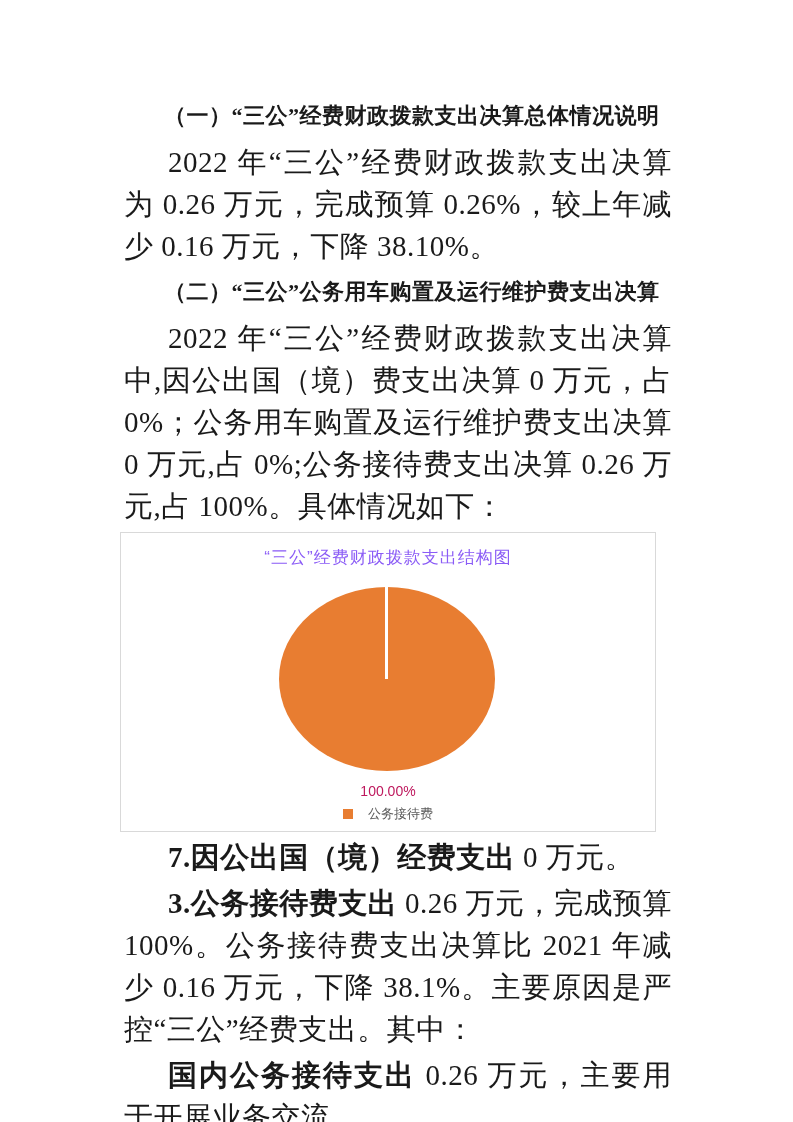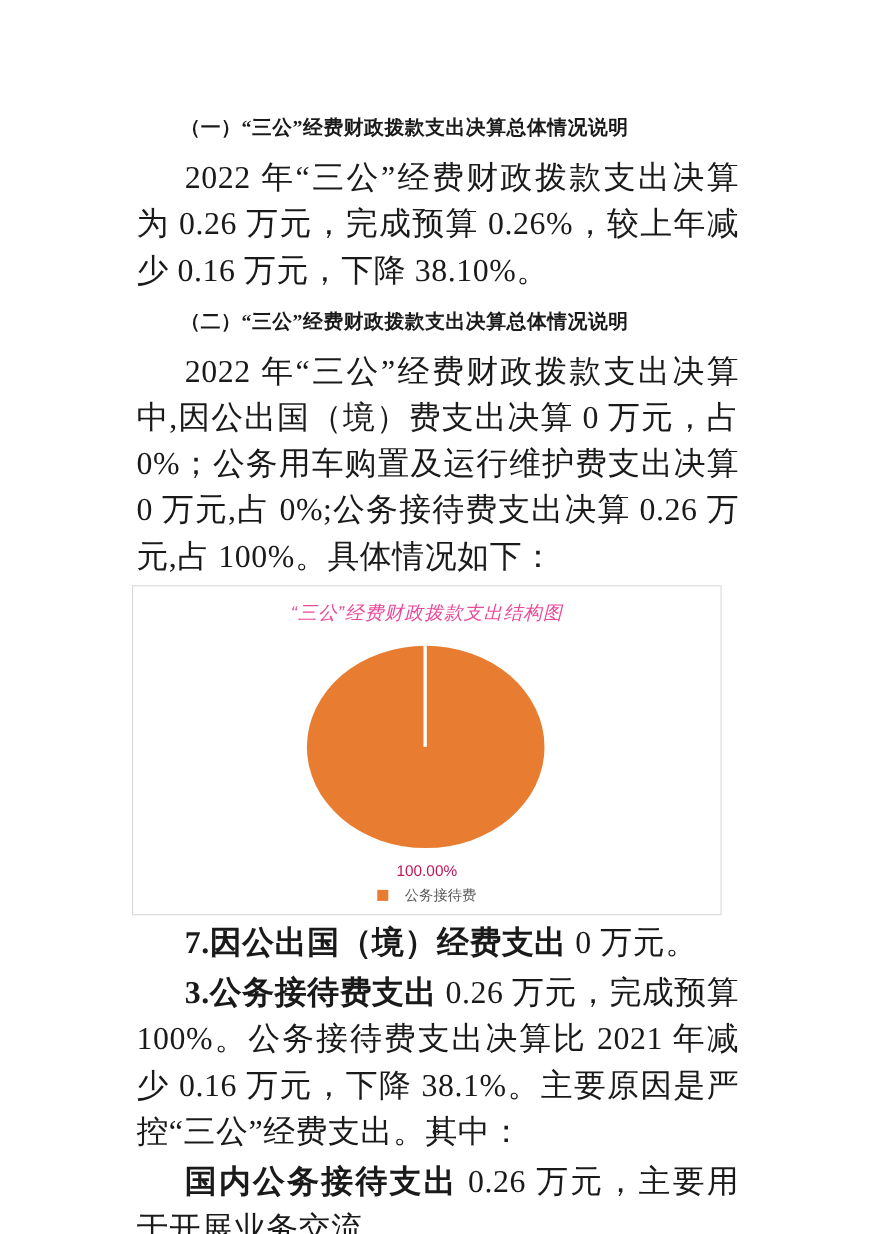--- a/index.html
+++ b/index.html
@@ -4,21 +4,21 @@
 <style>
   html, body { margin: 0; padding: 0; background: #ffffff; }
   body {
     width: 793px; height: 1122px; position: relative; overflow: hidden;
     font-family: "Liberation Serif", "DejaVu Serif", serif;
     color: #1a1a1a;
   }
   .page { position: absolute; left: 0; top: 0; width: 793px; height: 1122px; background: #ffffff; }
   .content { position: absolute; left: 120px; top: 95px; width: 556px; }
   .doc-heading {
-    font-size: 18px; line-height: 42px; font-weight: 700; margin: 0;
+    font-size: 22px; line-height: 42px; font-weight: 700; margin: 0;
     text-indent: 44px; letter-spacing: 0.5px;
   }
   .doc-para {
     font-size: 29px; line-height: 42px; margin: 4px;
     text-indent: 44px; text-align: justify; letter-spacing: 0.5px;
   }
   .bold-lead { font-weight: 700; }
 
   
   .chart-box {
@@ -62,26 +62,26 @@
 </head>
 <body>
 
 <div class="page">
   <div class="content">
 
     <p class="doc-heading">（一）“三公”经费财政拨款支出决算总体情况说明</p>
 
     <p class="doc-para">2022 年“三公”经费财政拨款支出决算为 0.26 万元，完成预算 0.26%，较上年减少 0.16 万元，下降 38.10%。</p>
 
-    <p class="doc-heading">（二）“三公”经费财政拨款支出决算总体情况说明</p>
+    <p class="doc-heading">（二）“三公”公务用车购置及运行维护费支出决算</p>
 
     <p class="doc-para">2022 年“三公”经费财政拨款支出决算中,因公出国（境）费支出决算 0 万元，占 0%；公务用车购置及运行维护费支出决算 0 万元,占 0%;公务接待费支出决算 0.26 万元,占 100%。具体情况如下：</p>
 
     <div class="chart-box" style="border-color: rgb(217, 217, 217);">
-      <div class="chart-title" style="color: #ec4899; font-style: italic;">“三公”经费财政拨款支出结构图</div>
+      <div class="chart-title" style="color: #8b5cf6;">“三公”经费财政拨款支出结构图</div>
       <div class="pie-wrap">
         <div class="pie" style="background: rgb(232, 125, 49);"></div>
         <div class="pie-divider"></div>
       </div>
       <div class="pie-label">100.00%</div>
       <div class="legend">
         <span class="legend-swatch" style="background: rgb(232, 125, 49);"></span>
         <span>公务接待费</span>
       </div>
     </div>

